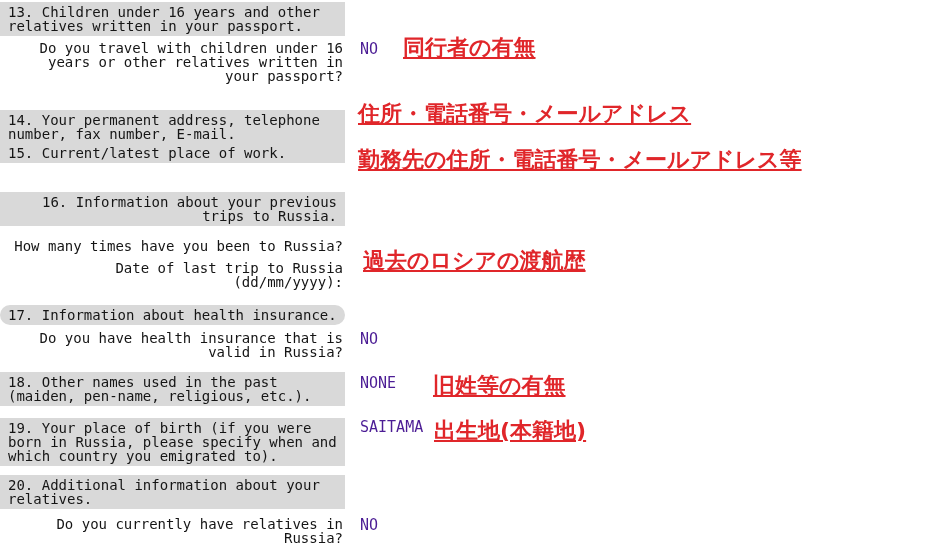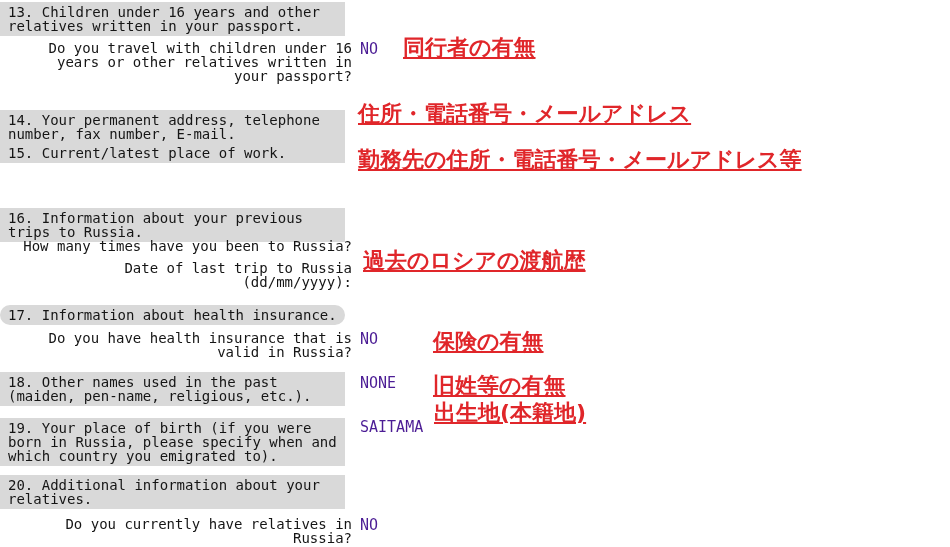--- a/index.html
+++ b/index.html
@@ -5,21 +5,20 @@
   html,body { margin:0; padding:0; background:#ffffff; }
   .page {
     position:relative; width:940px; height:547px;
     background:#ffffff; overflow:hidden;
     font-family:"DejaVu Sans Mono","Liberation Mono",monospace;
   }
   .mono {
     font-family:"DejaVu Sans Mono","Liberation Mono",monospace;
     font-size:14px; line-height:14px; color:#151515;
     white-space:pre-line;
-    padding-left:9px;
   }
   .hdr {
     position:absolute; left:0; width:345px;
     background:#d9d9d9; padding:3px 8px 3px 8px;
     box-sizing:border-box;
   }
   .subq {
     position:absolute; left:0; width:343px;
     text-align:right;
   }
@@ -48,43 +47,42 @@
   <div class="ans" style="left:360px; top:42px;">NO</div>
   <div class="ann" style="left:403px; top:35px;">同行者の有無</div>
 
   <div class="hdr mono" style="top:110px;">14. Your permanent address, telephone
 number, fax number, E-mail.</div>
   <div class="ann" style="left:358px; top:101px;">住所・電話番号・メールアドレス</div>
 
   <div class="hdr mono" style="top:143px;">15. Current/latest place of work.</div>
   <div class="ann" style="left:358px; top:147px;">勤務先の住所・電話番号・メールアドレス等</div>
 
-  <div class="hdr mono" style="top:208px;">16. Information about your previous
+  <div class="hdr mono" style="top:192px;text-align:right;">16. Information about your previous
 trips to Russia.</div>
   <div class="subq mono" style="top:261px;">Date of last trip to Russia
 (dd/mm/yyyy):</div>
   <div class="subq mono" style="top:239px;">How many times have you been to Russia?</div>
   <div class="ann" style="left:363px; top:248px;">過去のロシアの渡航歴</div>
 
   <div class="hdr mono" style="top:305px;border-radius:10px;">17. Information about health insurance.</div>
   <div class="subq mono" style="top:331px;">Do you have health insurance that is
 valid in Russia?</div>
   <div class="ans" style="left:360px; top:332px;">NO</div>
-  <div class="ann" style="left:433px; top:329px;">保険の有無</div>
 
   <div class="hdr mono" style="top:372px;">18. Other names used in the past
 (maiden, pen-name, religious, etc.).</div>
   <div class="ans" style="left:360px; top:376px;">NONE</div>
   <div class="ann" style="left:433px; top:373px;">旧姓等の有無</div>
 
   <div class="hdr mono" style="top:418px;">19. Your place of birth (if you were
 born in Russia, please specify when and
 which country you emigrated to).</div>
   <div class="ans" style="left:360px; top:420px;">SAITAMA</div>
-  <div class="ann" style="left:434px; top:400px;">出生地(本籍地)</div>
+  <div class="ann" style="left:434px; top:418px;">出生地(本籍地)</div>
 
   <div class="hdr mono" style="top:475px;">20. Additional information about your
 relatives.</div>
   <div class="subq mono" style="top:517px;">Do you currently have relatives in
 Russia?</div>
   <div class="ans" style="left:360px; top:518px;">NO</div>
 
 </div>
 
 </body></html>

